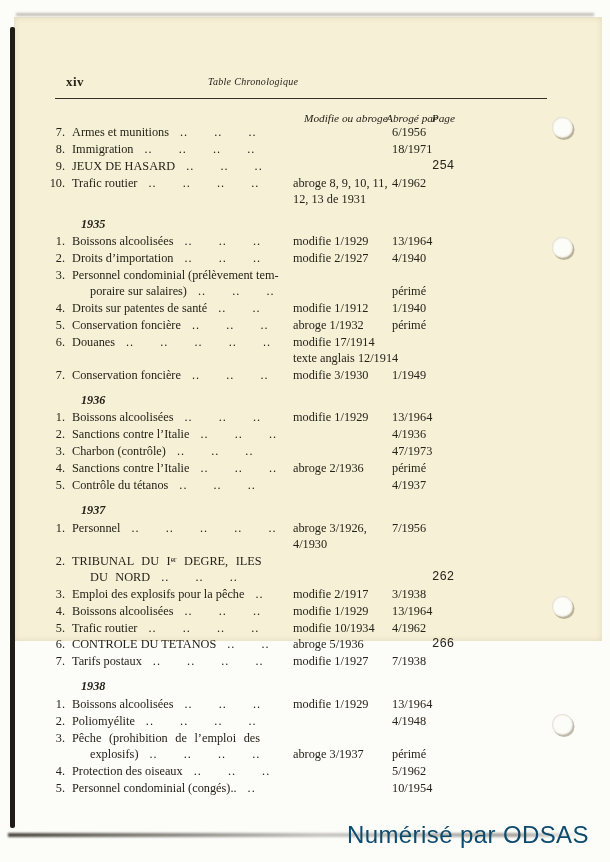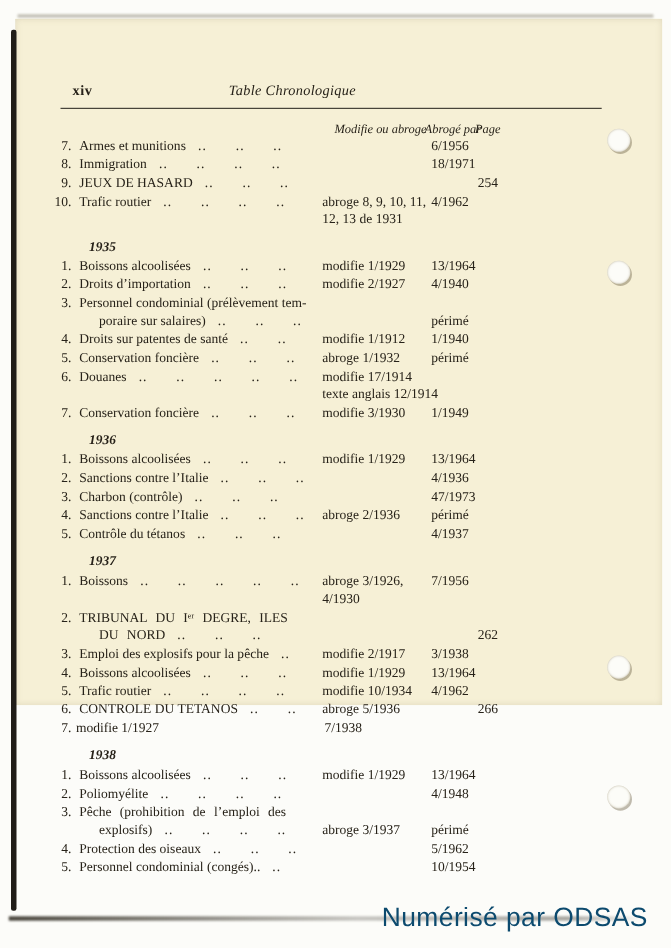--- a/index.html
+++ b/index.html
@@ -11,36 +11,36 @@
              filter:blur(.7px);border-radius:2px;}
   .edge-top{position:absolute;left:16px;top:13px;width:578px;height:3px;
             background:rgba(125,118,100,.45);filter:blur(1px);}
   .edge-bottom{position:absolute;left:8px;top:833px;width:576px;height:4px;filter:blur(1px);
             background:linear-gradient(to right,rgba(42,38,28,.85),rgba(42,38,28,.25) 55%,rgba(42,38,28,.4) 88%,rgba(42,38,28,0));}
   .hole{position:absolute;width:21px;height:21px;border-radius:50%;background:#fcfcf8;
         box-shadow:inset 0 0 2px rgba(150,138,105,.65), 1.5px 2px 0 rgba(100,88,60,.4);}
   .content{position:absolute;left:31px;top:0;width:410px;font-size:12.3px;line-height:15.8px;}
   .masthead{position:relative;height:17px;margin-top:57px;}
   .pagenum{position:absolute;left:21px;top:0;font-size:13px;letter-spacing:.5px;font-weight:bold;}
-  .doc-title{position:absolute;left:163px;top:0;font-style:italic;font-size:13px;letter-spacing:.3px;}
+  .doc-title{position:absolute;left:163px;top:0;font-style:italic;font-size:10px;letter-spacing:.3px;}
   .rule{margin:7px 0 0 10px;width:492px;border-top:1.7px solid #35312a;}
   .colheads{position:relative;height:14px;margin-top:12px;font-style:italic;font-size:11.3px;}
   .ch-mod{position:absolute;left:259px;}
   .ch-abr{position:absolute;left:341px;}
   .ch-page{position:absolute;right:0;}
   .year{font-style:italic;font-weight:bold;font-size:12.2px;padding-left:36px;margin:9px 0 2px 0;}
   .row{display:grid;grid-template-columns:20px 224px 97px 46px 23px;margin-bottom:1.2px;}
   .c-num{text-align:right;}
   .c-title{padding-left:7px;white-space:nowrap;}
   .c-title .line2{padding-left:18px;}
   .spread .c-title{word-spacing:4.5px;}
   .dots{word-spacing:22px;padding-left:11px;letter-spacing:1px;word-spacing:22px;}
   .c-action{white-space:pre;padding-left:4px;}
   .c-abroge{white-space:pre;padding-left:6px;}
-  .c-page{white-space:pre;text-align:center;}
+  .c-page{white-space:pre;text-align:left;font-family:Liberation Mono, monospace;}
   .watermark{position:absolute;left:347px;top:821px;font-family:"Liberation Sans", sans-serif;
              font-size:24px;color:#0c4a6e;letter-spacing:.4px;}
 </style>
 </head>
 <body>
 
 <div id="screen">
   <div class="page">
     <div class="content">
       <div class="masthead">
@@ -174,21 +174,21 @@
               <div class="c-title"><span>Contrôle du tétanos</span><span class="dots">.. .. ..</span></div>
               <div class="c-action"></div>
               <div class="c-abroge">4/1937</div>
               <div class="c-page"></div>
             </div>
           </div>
           <div class="section">
             <div class="year">1937</div>
             <div class="row">
               <div class="c-num">1.</div>
-              <div class="c-title"><span>Boissons</span><span class="dots">.. .. .. .. ..</span></div>
+              <div class="c-title"><span>Personnel</span><span class="dots">.. .. .. .. ..</span></div>
               <div class="c-action">abroge 3/1926,
 4/1930</div>
               <div class="c-abroge">7/1956</div>
               <div class="c-page"></div>
             </div>
             <div class="row spread">
               <div class="c-num">2.</div>
               <div class="c-title"><span>TRIBUNAL DU Iᵉʳ DEGRE, ILES</span><div class="line2"><span>DU NORD</span><span class="dots">.. .. ..</span></div></div>
               <div class="c-action"></div>
               <div class="c-abroge"></div>
@@ -218,20 +218,21 @@
             </div>
             <div class="row">
               <div class="c-num">6.</div>
               <div class="c-title"><span>CONTROLE DU TETANOS</span><span class="dots">.. ..</span></div>
               <div class="c-action">abroge 5/1936</div>
               <div class="c-abroge"></div>
               <div class="c-page">266</div>
             </div>
             <div class="row">
               <div class="c-num">7.</div>
+              <div class="c-title"><span>Tarifs postaux</span><span class="dots">.. .. .. ..</span></div>
               <div class="c-action">modifie 1/1927</div>
               <div class="c-abroge">7/1938</div>
               <div class="c-page"></div>
             </div>
           </div>
           <div class="section">
             <div class="year">1938</div>
             <div class="row">
               <div class="c-num">1.</div>
               <div class="c-title"><span>Boissons alcoolisées</span><span class="dots">.. .. ..</span></div>

